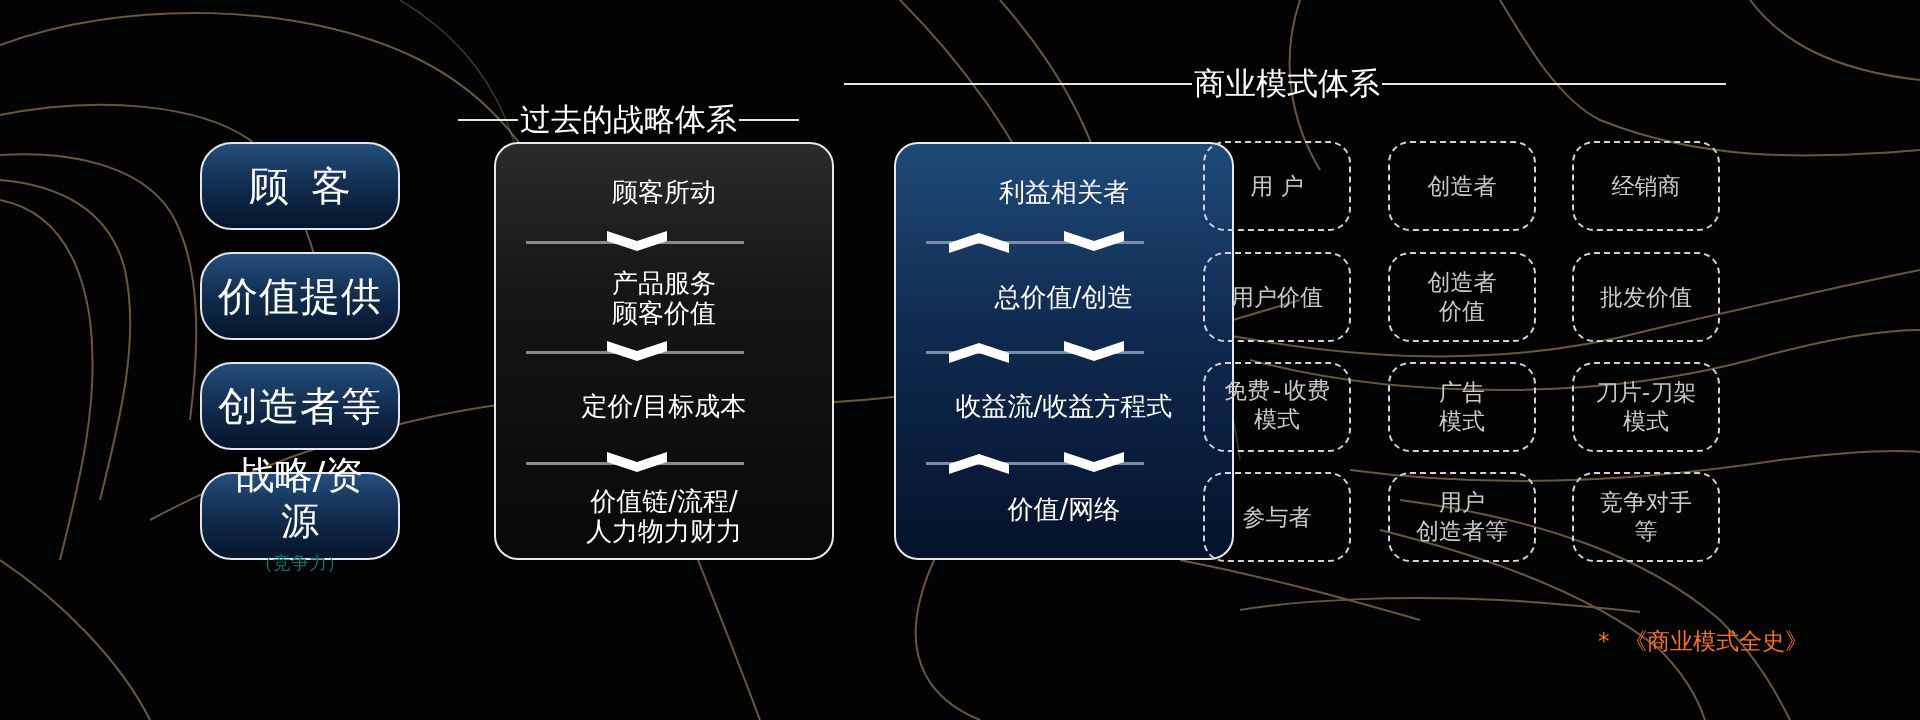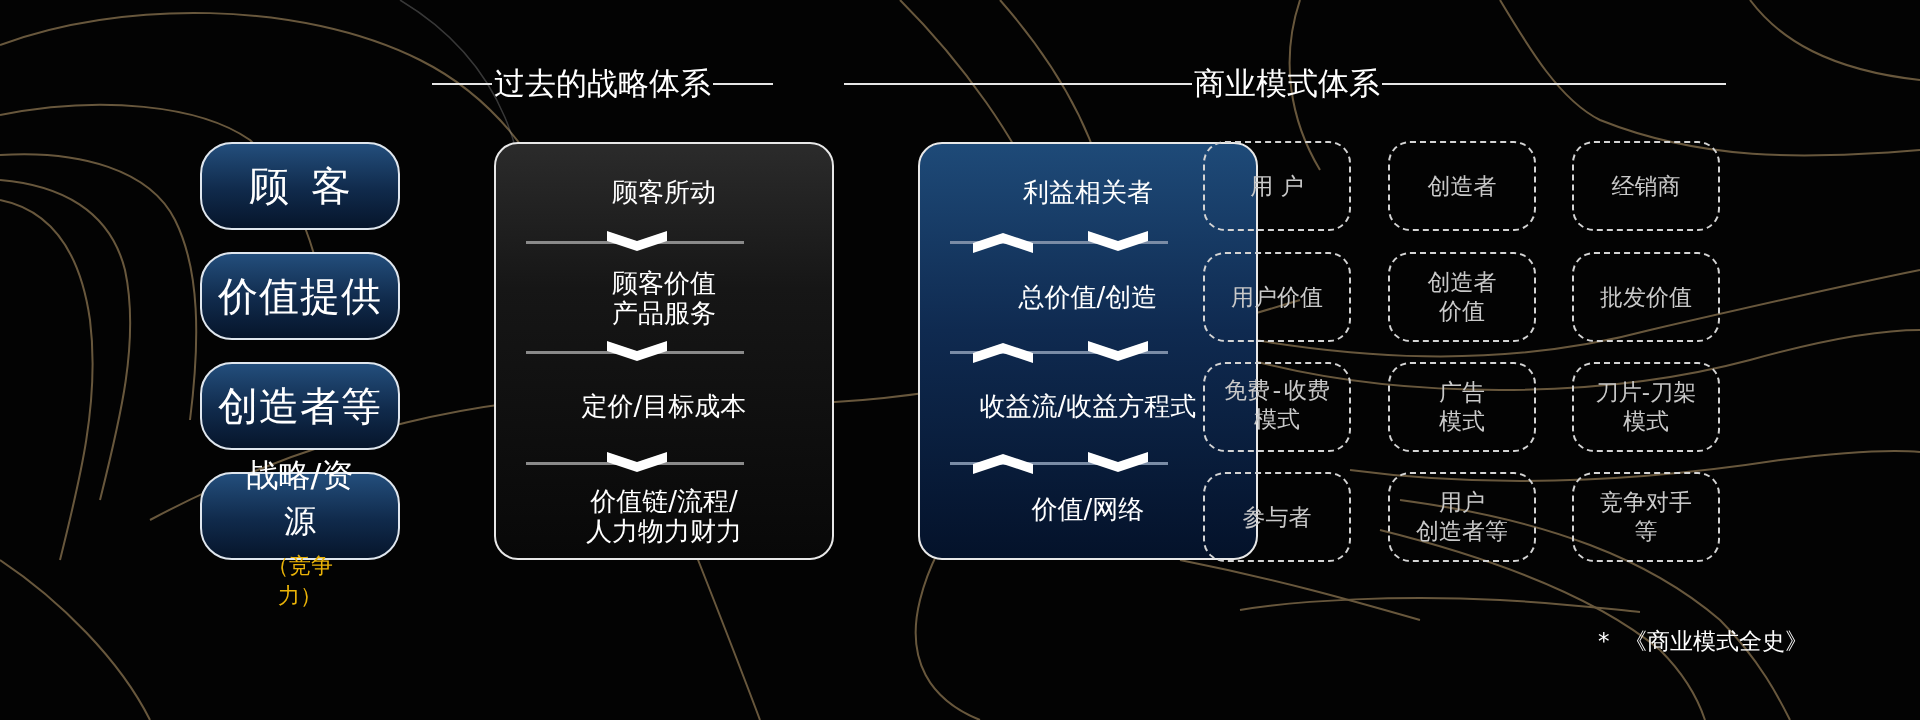--- a/index.html
+++ b/index.html
@@ -19,46 +19,46 @@
 
   
   .lbox {
     position:absolute; left:200px; width:200px; height:88px;
     border:2px solid #dfe6ee; border-radius:32px; box-sizing:border-box;
     background:linear-gradient(180deg,#234e7c 0%, #102a4b 55%, #06152b 100%);
     display:flex; align-items:center; justify-content:center;
     font-size:40px; color:#fff; letter-spacing:1px;
   }
   .lbox.spaced { letter-spacing:22px; padding-left:22px; }
-  .sub-note { font-size:22px; color:#eab308; position:absolute; }
+  .sub-note { font-size:18px; color:#0f766e; position:absolute; }
 
   
   .panel {
     position:absolute; top:142px; width:340px; height:418px;
     border:2px solid #e8e8e8; border-radius:24px; box-sizing:border-box;
   }
   .panel.dark { left:494px; background:linear-gradient(180deg,#2b2b2b 0%, #161616 35%, #080808 100%); }
-  .panel.blue { left:918px; background:linear-gradient(180deg,#1e4a78 0%, #0f2a50 45%, #04122a 100%); }
+  .panel.blue { left:894px; background:linear-gradient(180deg,#1e4a78 0%, #0f2a50 45%, #04122a 100%); }
   .ptext {
     position:absolute; left:0; width:100%; text-align:center;
     font-size:26px; line-height:30px; color:#fff;
   }
   .divider { position:absolute; left:30px; width:218px; height:3px; background:#8a8a8a; }
   .panel.blue .divider { background:#7a8ca6; }
   .chev { position:absolute; width:60px; height:22px; }
 
   
   .dbox {
     position:absolute; width:148px; height:90px; box-sizing:border-box;
     border:2.5px dashed #d4d4d4; border-radius:22px;
     display:flex; align-items:center; justify-content:center; text-align:center;
     font-size:23px; line-height:29px; color:#c9c9c9; white-space:pre-line;
   }
 
-  .footnote { position:absolute; left:1598px; top:626px; font-size:23px; color:#ffffff; white-space:pre; }
+  .footnote { position:absolute; left:1598px; top:626px; font-size:23px; color:#f97316; white-space:pre; }
 </style>
 </head>
 <body>
 
 <svg id="bg" viewBox="0 0 1920 720" xmlns="http://www.w3.org/2000/svg">
   <g fill="none" stroke="#8a7450" stroke-width="2" opacity="0.75">
     <path d="M0,45 C120,0 300,0 420,60 C520,110 560,200 600,300 C640,420 700,560 760,720"></path>
     <path d="M0,115 C100,95 200,105 250,140 C300,190 320,260 330,330"></path>
     <path d="M0,155 C80,150 150,170 175,220 C200,270 200,340 190,420"></path>
     <path d="M0,180 C60,185 110,210 125,270 C140,340 120,420 100,500"></path>
@@ -79,21 +79,21 @@
     <path d="M0,560 C60,600 120,660 150,720"></path>
     <path d="M1100,400 C1000,460 940,520 920,600 C905,660 930,700 980,720"></path>
   </g>
   <g fill="none" stroke="#9a9a9a" stroke-width="1.5" opacity="0.35">
     <path d="M400,0 C500,60 540,160 520,280"></path>
     <path d="M1050,300 C1100,380 1150,460 1230,540"></path>
     <path d="M1150,240 C1200,300 1230,380 1240,460"></path>
   </g>
 </svg>
 
-<div class="hdr layer" style="left:432px;">
+<div class="hdr layer" style="left:458px;margin-top:36px;">
   <div class="line" style="width:60px;"></div>
   <div class="txt">过去的战略体系</div>
   <div class="line" style="width:60px;"></div>
 </div>
 
 <div class="hdr layer" style="left:844px;">
   <div class="line" style="width:348px;"></div>
   <div class="txt">商业模式体系</div>
   <div class="line" style="width:344px;"></div>
 </div>
@@ -101,37 +101,37 @@
 <div class="lbox spaced layer" style="top:142px;">
   <span>顾客</span>
 </div>
 <div class="lbox layer" style="top:252px;">
   <span>价值提供</span>
 </div>
 <div class="lbox layer" style="top:362px;">
   <span>创造者等</span>
 </div>
 <div class="lbox layer" style="top:472px;"></div>
-<div class="layer" style="left:200px; top:452px; width:200px; text-align:center; font-size:32px; line-height:46px;">
+<div class="layer" style="left:200px; top:452px; width:200px; text-align:center; font-size:38px; line-height:46px;">
   <div>战略/资</div>
   <div>源</div>
 </div>
 <div class="sub-note layer" style="left:250px; top:551px; width:100px; text-align:center;">（竞争力）</div>
 
 <div class="panel dark layer">
   <div class="ptext" style="top:33px;">顾客所动</div>
 
   <div class="divider" style="top:97px;"></div>
   <svg class="chev" style="left:111px; top:87px;" viewBox="0 0 60 22">
       <polygon points="0,0 30,10 60,0 60,10 30,20 0,10" fill="#fff"></polygon>
     </svg>
 
   <div class="ptext" style="top:124px;">
+    <div>产品服务</div>
     <div>顾客价值</div>
-    <div>产品服务</div>
   </div>
 
   <div class="divider" style="top:207px;"></div>
   <svg class="chev" style="left:111px; top:197px;" viewBox="0 0 60 22">
       <polygon points="0,0 30,10 60,0 60,10 30,20 0,10" fill="#fff"></polygon>
     </svg>
 
   <div class="ptext" style="top:247px;">定价/目标成本</div>
 
   <div class="divider" style="top:318px;"></div>

